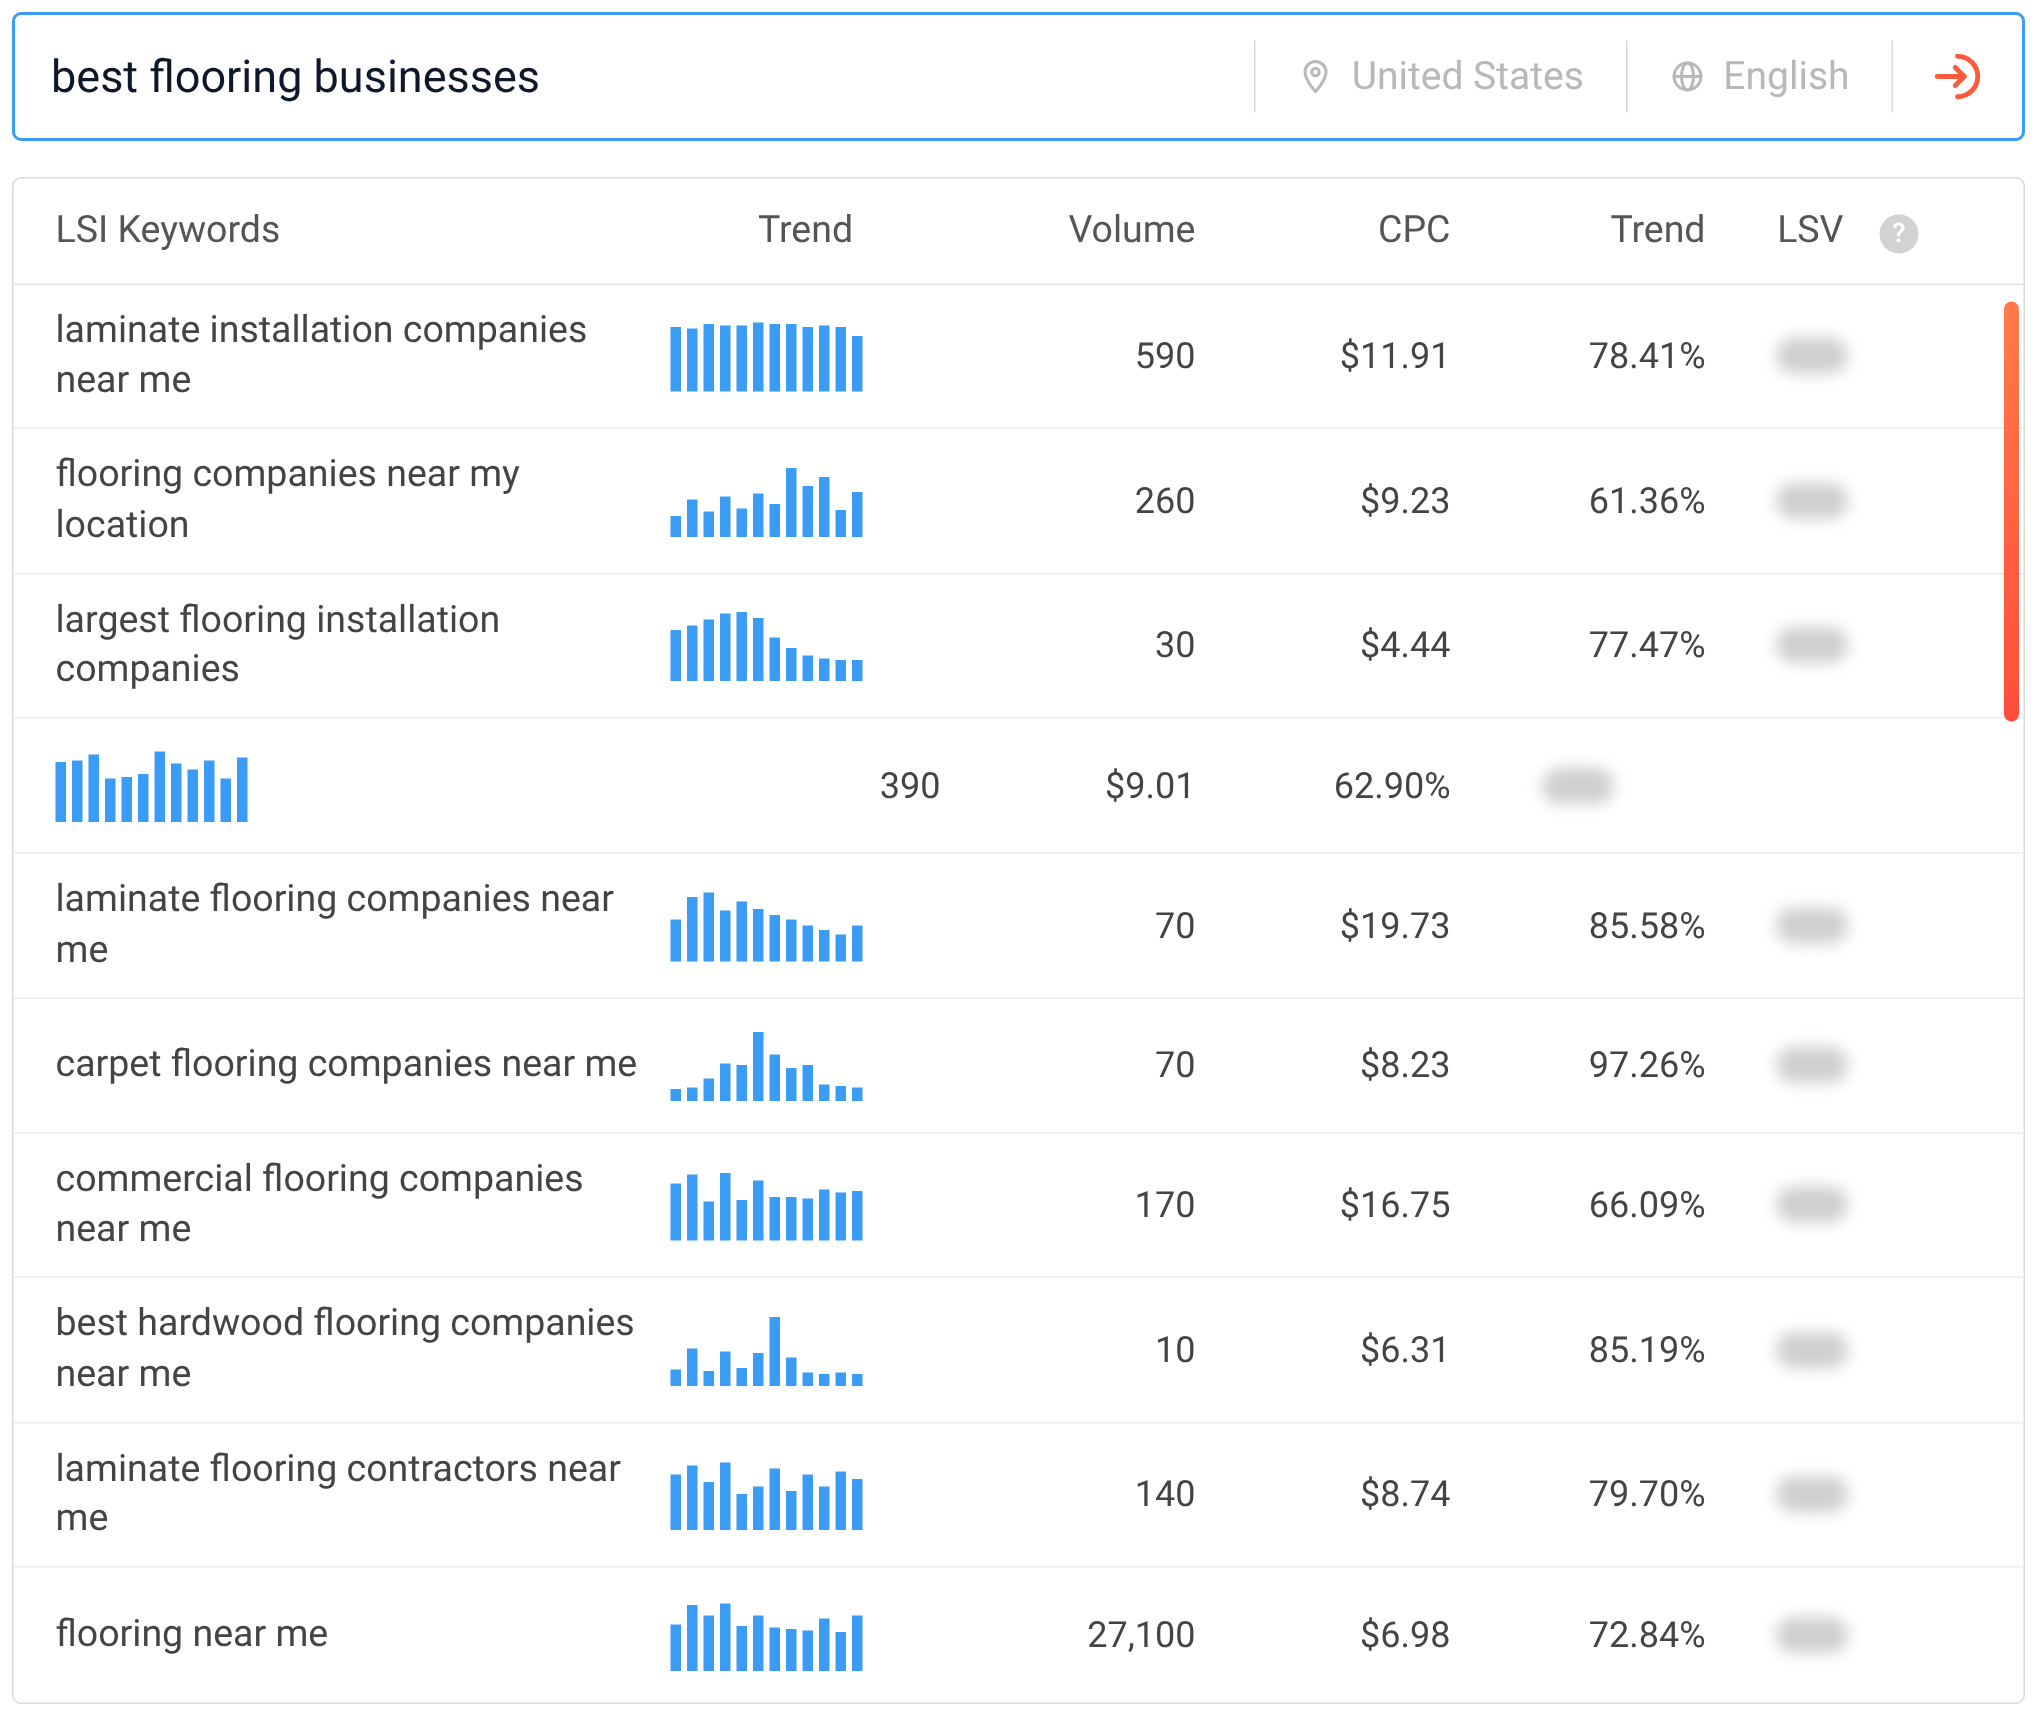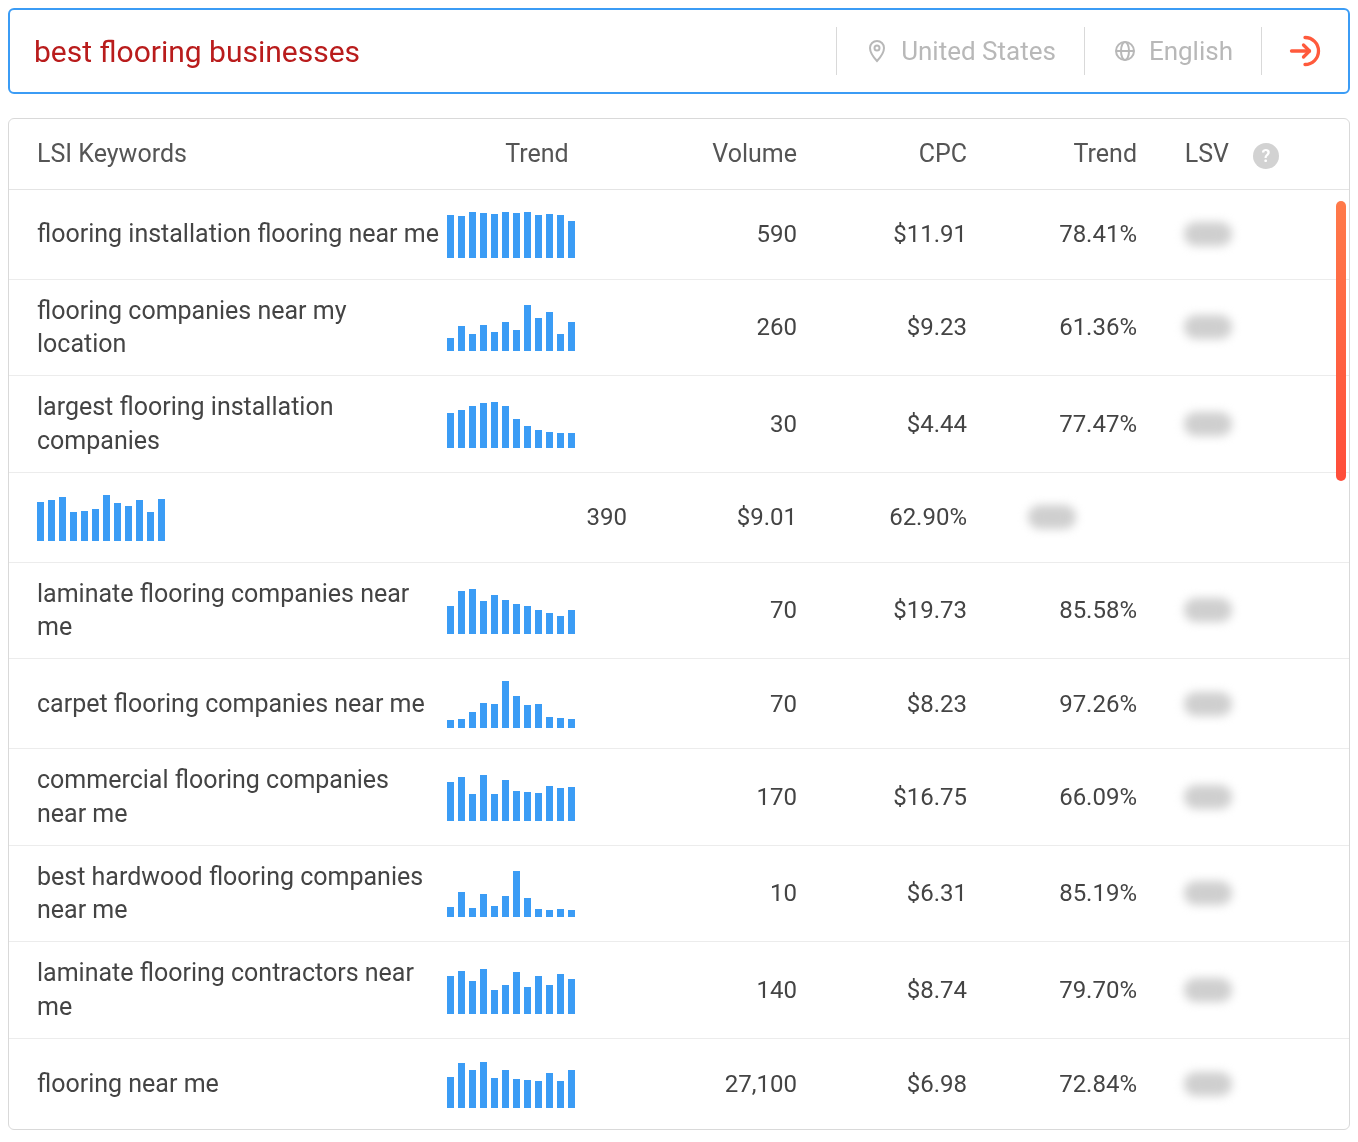--- a/index.html
+++ b/index.html
@@ -18,21 +18,21 @@
   display: flex;
   align-items: center;
   padding: 0 0 0 24px;
   margin-bottom: 24px;
 }
 .search-input {
   flex: 1;
   border: none;
   font-size: 30px;
   outline: none;
-  color: #b91c1c;
+  color: #0f172a;
   padding-right: 8px;
   font-family: inherit;
 }
 .search-sep {
   width: 1px;
   height: 48px;
   background: #d9d9d9;
 }
 .locale {
   display: flex;
@@ -164,21 +164,21 @@
     <div class="th right">Volume</div>
     <div class="th right">CPC</div>
     <div class="th right">Trend</div>
     <div class="th right">LSV</div>
     <div class="th" style="text-align:right">
       <span class="help-icon">?</span>
     </div>
   </div>
   <div class="tbody" id="tbody">
       <div class="row">
-        <div class="kw">flooring installation flooring near me</div>
+        <div class="kw">laminate installation companies near me</div>
         <div class="spark">
           <div class="bar" style="height: 43.2px;"></div>
           <div class="bar" style="height: 42.24px;"></div>
           <div class="bar" style="height: 45.6px;"></div>
           <div class="bar" style="height: 44.64px;"></div>
           <div class="bar" style="height: 44.16px;"></div>
           <div class="bar" style="height: 46.08px;"></div>
           <div class="bar" style="height: 45.12px;"></div>
           <div class="bar" style="height: 45.6px;"></div>
           <div class="bar" style="height: 43.2px;"></div>

